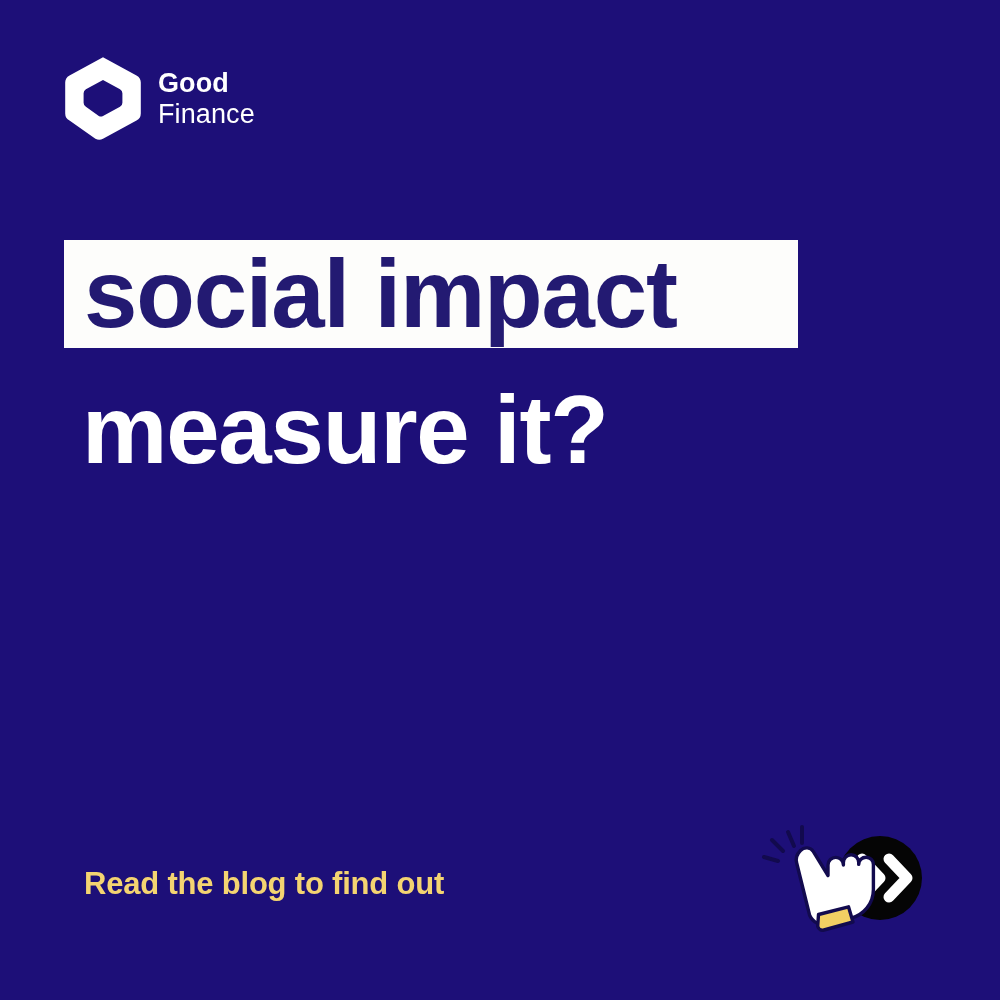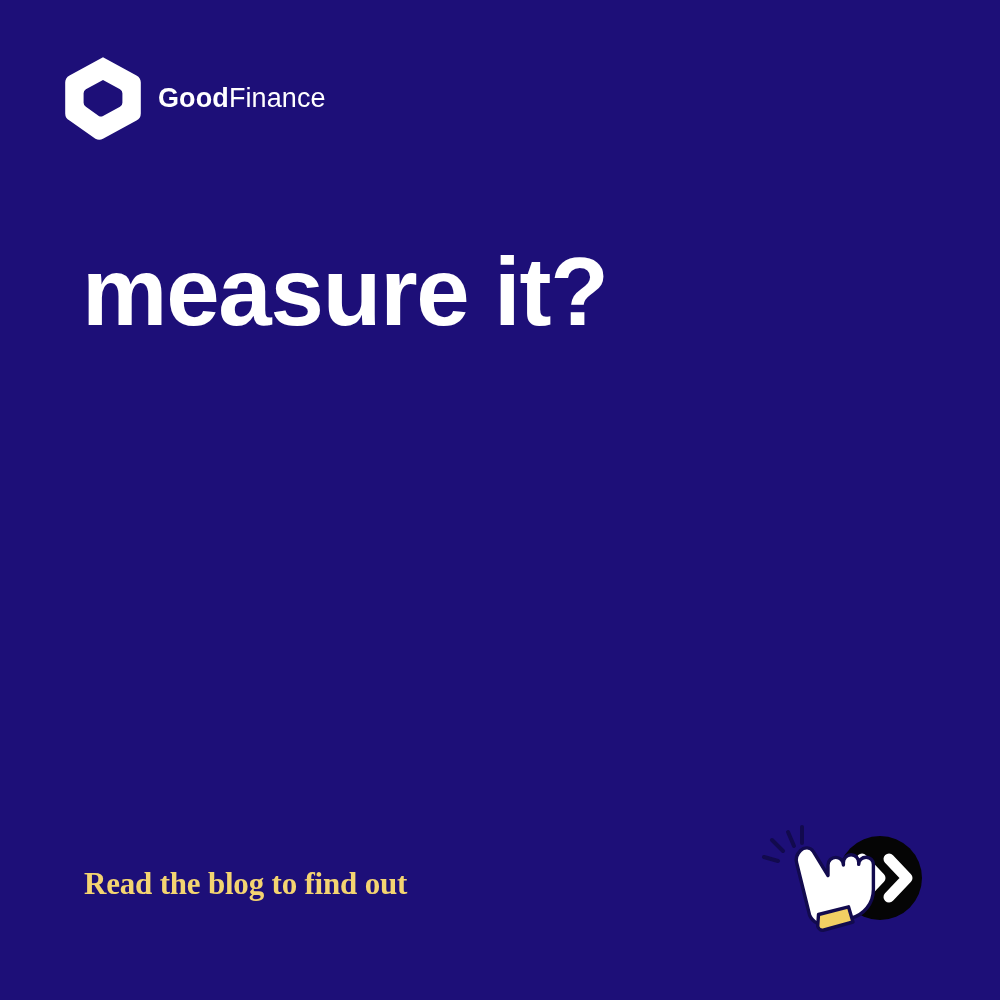--- a/index.html
+++ b/index.html
@@ -29,21 +29,21 @@
     gap: 14px;
   }
   .logo-mark {
     width: 82px;
     height: 88px;
     flex: 0 0 auto;
     display: block;
   }
   .logo-words {
     display: flex;
-    flex-direction: row;
+    flex-direction: column;
     justify-content: center;
     line-height: 1.16;
     padding-top: 2px;
   }
   .logo-word-1 {
     color: #ffffff;
     font-size: 27px;
     font-weight: 700;
     letter-spacing: 0.1px;
   }
@@ -93,21 +93,20 @@
   
   .cta-text {
     position: absolute;
     left: 84px;
     top: 866px;
     color: #f4d471;
     font-size: 31px;
     font-weight: 700;
     letter-spacing: -0.2px;
     white-space: nowrap;
-    font-family: Liberation Serif, serif;
   }
 
   
   .click-graphic {
     position: absolute;
     left: 752px;
     top: 818px;
     width: 180px;
     height: 130px;
   }
@@ -127,20 +126,23 @@
       <path d="M41 3.2 L74.5 21.5 Q78.8 23.9 78.8 28.6 L78.8 59.4 Q78.8 64.1 74.5 66.5 L41 84.8 Q37.2 86.9 33.4 84.8 L7.5 66.5 Q3.2 64.1 3.2 59.4 L3.2 28.6 Q3.2 23.9 7.5 21.5 Z" fill="#ffffff"></path>
       <path d="M41 26.0 L58.0 35.3 Q60.4 36.6 60.4 39.3 L60.4 48.7 Q60.4 51.4 58.0 52.7 L41 62.0 Q38.9 63.1 36.8 62.0 L23.9 52.7 Q21.6 51.4 21.6 48.7 L21.6 39.3 Q21.6 36.6 23.9 35.3 Z" fill="#1d0f78"></path>
     </svg>
     <div class="logo-words">
       <span class="logo-word-1">Good</span>
       <span class="logo-word-2">Finance</span>
     </div>
   </div>
 
   <div class="headline">
+    <span class="hl-line boxed">
+      <span class="hl-highlight">social impact</span>
+    </span>
     <span class="hl-line">measure it?</span>
   </div>
 
   <div class="cta-text">Read the blog to find out</div>
 
   <div class="click-graphic">
     <svg viewBox="0 0 180 130" aria-hidden="true">
 
       <circle cx="128" cy="60" r="42" fill="#050505"></circle>
 

